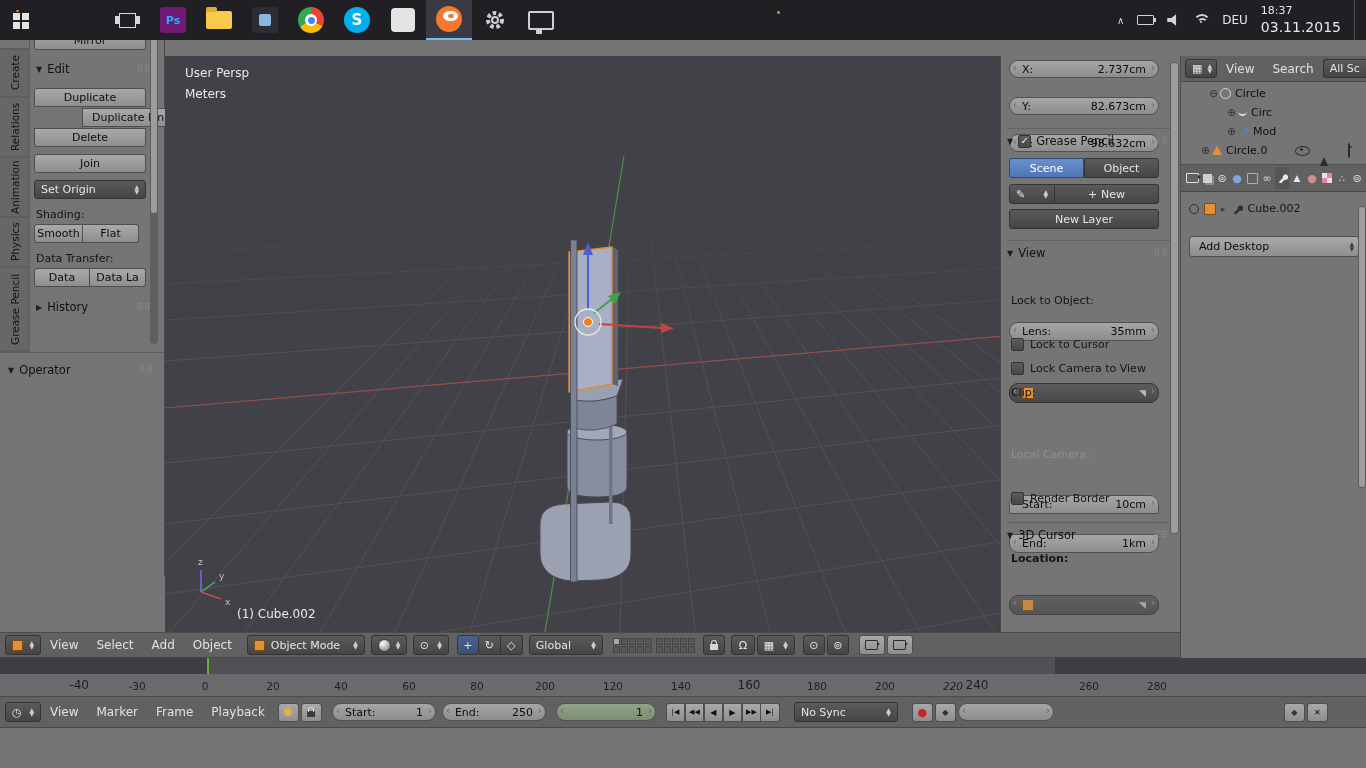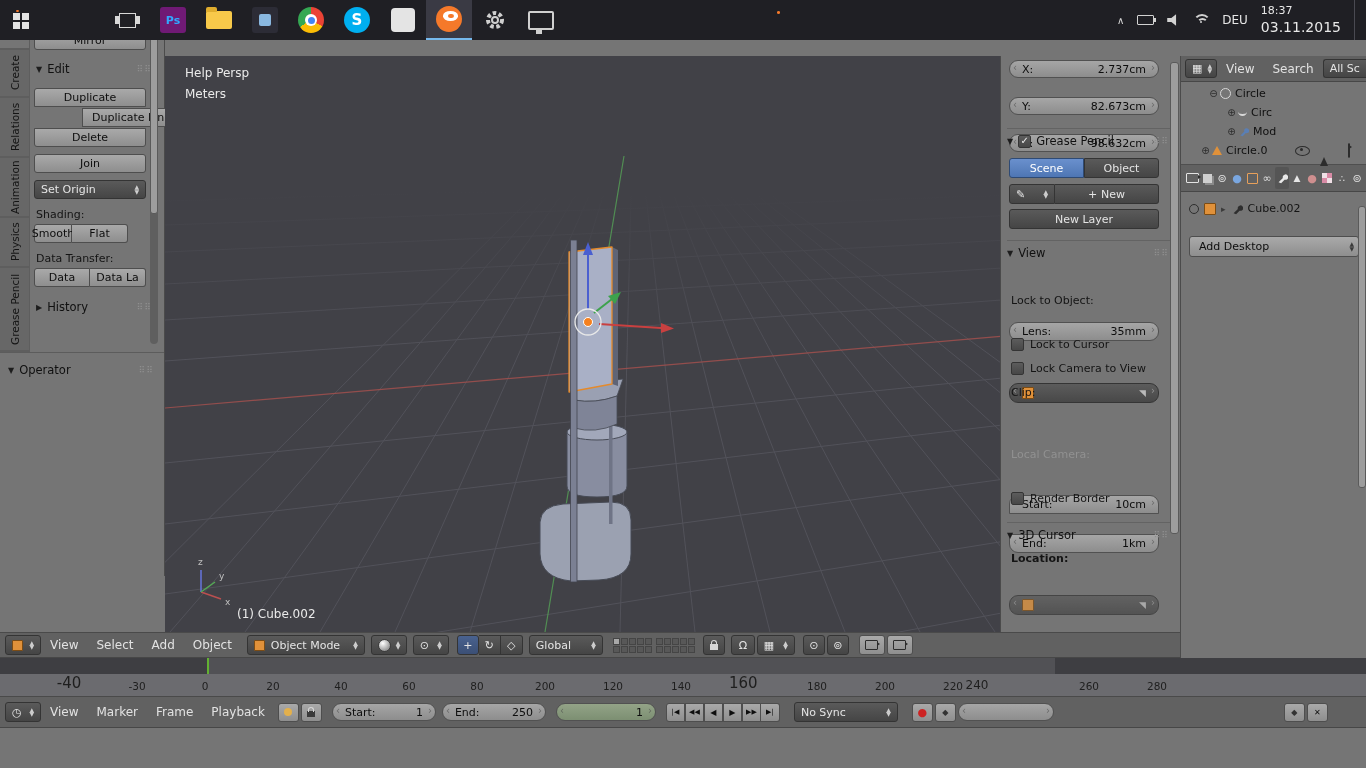--- a/index.html
+++ b/index.html
@@ -162,21 +162,21 @@
     <div class="abs btn" style="left:34px;top:88px;width:112px;height:19px;border-radius:3px 3px 0 0;">Duplicate</div>
     <div class="abs btn" style="left:34px;top:108px;width:112px;height:19px;border-radius:0;margin-left:48px;">Duplicate Linked</div>
     <div class="abs btn" style="left:34px;top:128px;width:112px;height:19px;border-radius:0 0 3px 3px;">Delete</div>
     <div class="abs btn" style="left:34px;top:154px;width:112px;height:19px;">Join</div>
     <div class="abs enum" style="left:34px;top:180px;width:112px;height:19px;">
       <span>Set Origin</span>
         <span class="dd"></span>
     </div>
     <div class="abs lbl" style="left:36px;top:208px;">Shading:</div>
     <div class="abs seg" style="left:34px;top:224px;">
-      <div class="btn" style="width:38px;height:19px;">Smooth</div>
+      <div class="btn" style="width:49px;height:19px;">Smooth</div>
       <div class="btn" style="width:56px;height:19px;">Flat</div>
     </div>
     <div class="abs lbl" style="left:36px;top:252px;">Data Transfer:</div>
     <div class="abs seg" style="left:34px;top:268px;">
       <div class="btn" style="width:56px;height:19px;">Data</div>
       <div class="btn" style="width:56px;height:19px;">Data La</div>
     </div>
     <div class="abs panel-hdr" style="left:36px;top:300px;width:122px;">
       <span class="tri">▶</span>
       <span>History</span>
@@ -261,21 +261,21 @@
       </g>
       <g font-size="9" fill="#c0c0c0">
         <line x1="36" y1="536" x2="36" y2="514" stroke="#6674dd" stroke-width="1.5"></line>
         <line x1="36" y1="536" x2="56" y2="543" stroke="#bb5050" stroke-width="1.5"></line>
         <line x1="36" y1="536" x2="50" y2="526" stroke="#55aa55" stroke-width="1.5"></line>
         <text x="33" y="509">z</text>
         <text x="60" y="549">x</text>
         <text x="54" y="523">y</text>
       </g>
     </svg>
-    <div class="abs" style="left:20px;top:10px;font-size:12px;color:#eaeaea;">Help Persp</div>
+    <div class="abs" style="left:20px;top:10px;font-size:12px;color:#eaeaea;">User Persp</div>
     <div class="abs" style="left:20px;top:31px;font-size:12px;color:#eaeaea;">Meters</div>
     <div class="abs" style="left:72px;top:551px;font-size:12px;color:#eaeaea;">(1) Cube.002</div>
 
     <div class="abs" style="right:0;top:0;width:180px;height:576px;background:#757575;border-left:1px solid #4b4b4b;box-sizing:border-box;">
       <div class="abs pill" style="left:8px;top:4px;width:150px;">
         <span>X:</span>
           <span>2.737cm</span>
       </div>
       <div class="abs pill" style="left:8px;top:23px;width:150px;">
         <span>Y:</span>
@@ -527,34 +527,34 @@
     <div class="btn" style="height:20px;width:26px;margin-left:2px;">
         <span class="cam-ico"></span>
       </div>
   </div>
 
   <div class="abs" style="left:0;top:658px;width:1366px;height:38px;background:#6b6b6f;overflow:hidden;">
     <div class="abs" style="left:0;top:0;width:1366px;height:16px;background:#3e3e42;"></div>
     <div class="abs" style="left:208px;top:0;width:847px;height:16px;background:rgba(255,255,255,0.10);"></div>
     <div class="abs" style="left:207px;top:0;width:2px;height:16px;background:#62b132;"></div>
     <div>
-      <span class="abs" style="left:49px;bottom:4px;width:40px;text-align:center;font-size:15px;color:#1e1e1e;">-40</span>
+      <span class="abs" style="left:49px;bottom:4px;width:40px;text-align:right;font-size:12px;color:#1e1e1e;">-40</span>
       <span class="abs" style="left:117px;bottom:4px;width:40px;text-align:center;font-size:10.5px;color:#1e1e1e;">-30</span>
       <span class="abs" style="left:185px;bottom:4px;width:40px;text-align:center;font-size:10.5px;color:#1e1e1e;">0</span>
       <span class="abs" style="left:253px;bottom:4px;width:40px;text-align:center;font-size:10.5px;color:#1e1e1e;">20</span>
       <span class="abs" style="left:321px;bottom:4px;width:40px;text-align:center;font-size:10.5px;color:#1e1e1e;">40</span>
       <span class="abs" style="left:389px;bottom:4px;width:40px;text-align:center;font-size:10.5px;color:#1e1e1e;">60</span>
       <span class="abs" style="left:457px;bottom:4px;width:40px;text-align:center;font-size:10.5px;color:#1e1e1e;">80</span>
       <span class="abs" style="left:525px;bottom:4px;width:40px;text-align:center;font-size:10.5px;color:#1e1e1e;">200</span>
       <span class="abs" style="left:593px;bottom:4px;width:40px;text-align:center;font-size:10.5px;color:#1e1e1e;">120</span>
       <span class="abs" style="left:661px;bottom:4px;width:40px;text-align:center;font-size:10.5px;color:#1e1e1e;">140</span>
-      <span class="abs" style="left:729px;bottom:4px;width:40px;font-size:15px;color:#1e1e1e;">160</span>
+      <span class="abs" style="left:729px;bottom:4px;width:40px;text-align:center;font-size:12px;color:#1e1e1e;">160</span>
       <span class="abs" style="left:797px;bottom:4px;width:40px;text-align:center;font-size:10.5px;color:#1e1e1e;">180</span>
       <span class="abs" style="left:865px;bottom:4px;width:40px;text-align:center;font-size:10.5px;color:#1e1e1e;">200</span>
-      <span class="abs" style="left:933px;bottom:4px;width:40px;text-align:center;font-size:10.5px;color:#1e1e1e;">220</span>
+      <span class="abs" style="left:933px;bottom:4px;width:40px;text-align:center;font-size:10.5px;color:#1e1e1e;font-style:italic;">220</span>
       <span class="abs" style="left:957px;bottom:4px;width:40px;text-align:center;font-size:12px;color:#1e1e1e;">240</span>
       <span class="abs" style="left:1069px;bottom:4px;width:40px;text-align:center;font-size:10.5px;color:#1e1e1e;">260</span>
       <span class="abs" style="left:1137px;bottom:4px;width:40px;text-align:center;font-size:10.5px;color:#1e1e1e;">280</span>
     </div>
   </div>
   <div class="abs bhdr" style="left:0;top:696px;width:1366px;height:32px;border-top:1px solid #4a4a4a;padding-left:5px;">
     <div class="enum" style="height:20px;width:36px;">
       <span>◷</span>
         <span class="dd"></span>
     </div>

